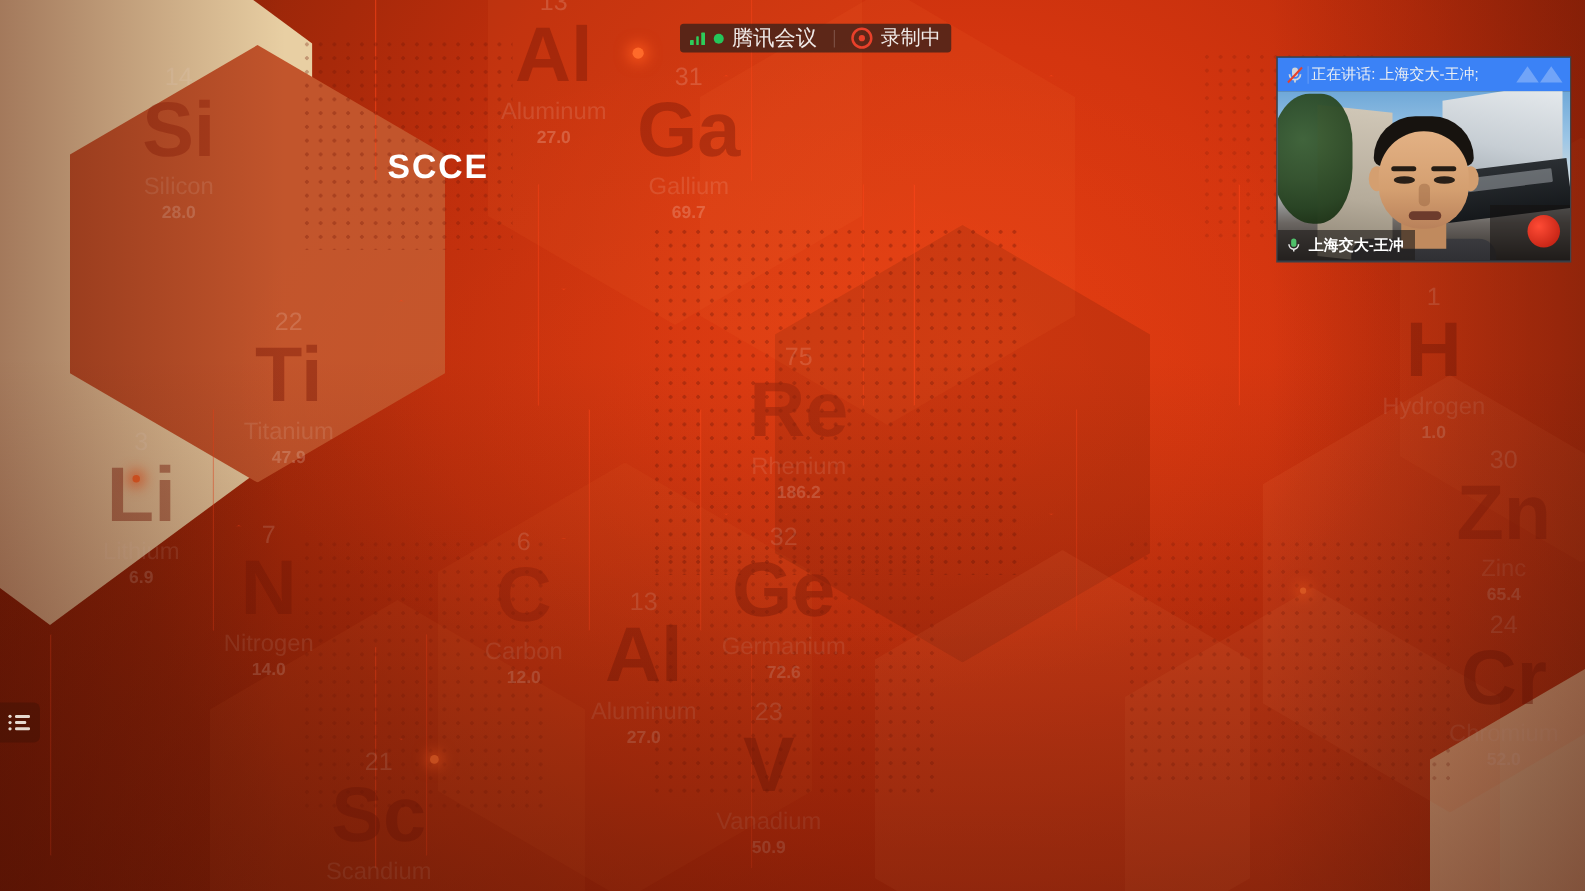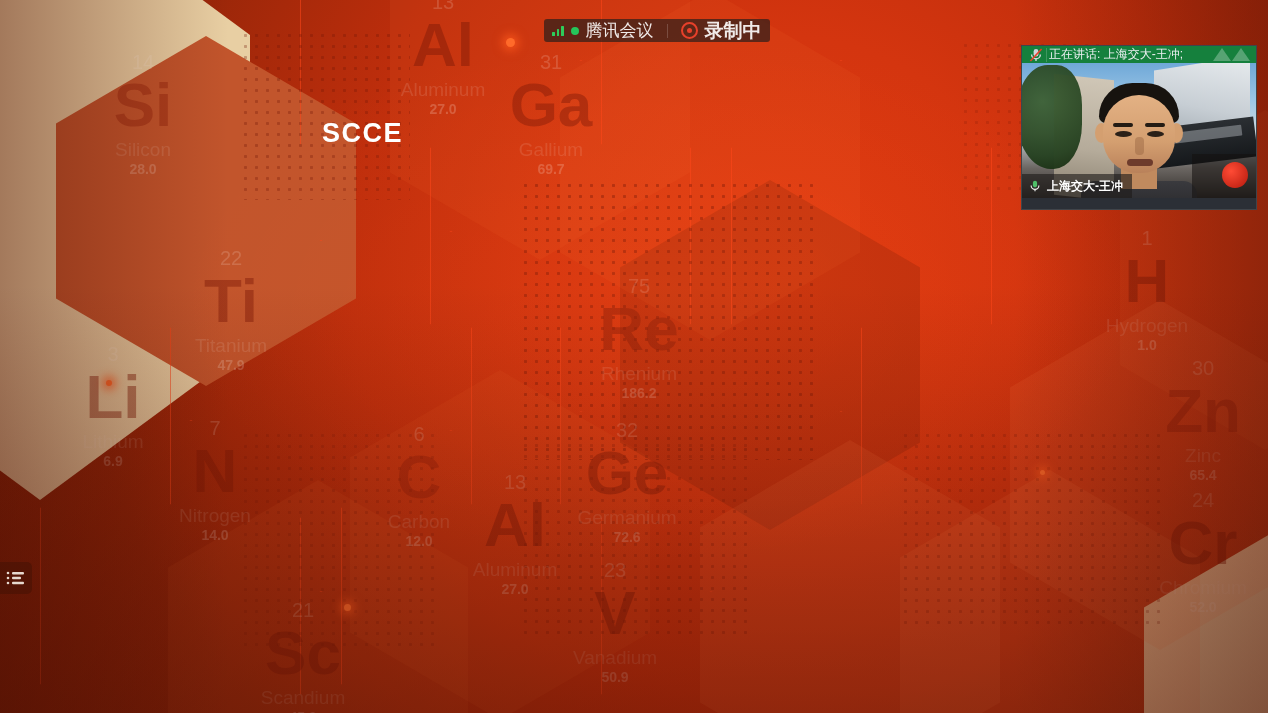--- a/index.html
+++ b/index.html
@@ -55,47 +55,47 @@
   .logo-wrap{position:absolute;left:308px;top:112px;display:flex;flex-direction:column;
              align-items:flex-start;}
   .logo-row{display:flex;align-items:center;gap:14px;}
   .logo-mark{width:84px;height:84px;flex:0 0 auto;}
   .cn-title{font-size:46px;color:#fff;font-weight:700;letter-spacing:1px;
             font-family:"Liberation Serif","DejaVu Serif",serif;white-space:nowrap;
             text-shadow:0 1px 3px rgba(90,18,4,.5);}
   .cn-sub{font-size:44px;color:#fff;font-weight:700;letter-spacing:1px;white-space:nowrap;
           font-family:"Liberation Sans",sans-serif;text-shadow:0 1px 3px rgba(90,18,4,.5);}
   .logo-row2{display:flex;align-items:baseline;gap:16px;margin-top:6px;margin-left:2px;}
-  .scce{font-size:27px;font-weight:700;color:#fff;letter-spacing:1.5px;margin-left:12px;}
+  .scce{font-size:27px;font-weight:700;color:#fff;letter-spacing:1.5px;}
   .eng{font-size:25px;font-weight:700;color:#fff;letter-spacing:.2px;white-space:nowrap;}
 
   
   .main-title{position:absolute;left:196px;top:324px;width:920px;
      font-size:104px;font-weight:700;color:#f2dcb4;letter-spacing:4px;
      font-family:"Liberation Sans","DejaVu Sans",sans-serif;white-space:nowrap;
      text-shadow:0 4px 10px rgba(90,16,3,.45);}
 
   
   .top-pill{position:absolute;left:544px;top:19px;height:23px;display:flex;align-items:center;
      background:rgba(46,30,26,.72);border-radius:3px;padding:0 8px;gap:7px;}
   .bars{display:flex;align-items:flex-end;gap:2px;height:11px;}
   .bars i{display:block;width:2.5px;background:#2ecc5a;border-radius:.5px;}
   .bars i:nth-child(1){height:4px;} .bars i:nth-child(2){height:7px;} .bars i:nth-child(3){height:10px;}
   .gdot{width:8px;height:8px;border-radius:50%;background:#25c55a;}
   .pill-txt{font-size:17px;color:#f0eae8;white-space:nowrap;}
   .pill-sep{width:1px;height:14px;background:rgba(255,255,255,.18);margin:0 6px;}
   .rec-ring{width:13px;height:13px;border-radius:50%;border:2px solid #e8402a;
             display:flex;align-items:center;justify-content:center;}
   .rec-dot{width:5px;height:5px;border-radius:50%;background:#e8402a;}
-  .rec-txt{font-size:19px;color:#f0eae8;font-weight:700;white-space:nowrap;}
+  .rec-txt{font-size:16px;color:#f0eae8;font-weight:400;white-space:nowrap;}
 
   
   .vid{position:absolute;left:1021px;top:45px;width:234px;height:163px;
        background:#2b2f36;border:1px solid rgba(255,255,255,.10);overflow:hidden;}
-  .vid-head{height:17px;display:flex;align-items:center;background:#15803d;padding:0 6px;gap:0;}
+  .vid-head{height:27px;display:flex;align-items:center;background:#3b82f6;padding:0 6px;gap:0;}
   .mic-off{width:16px;height:16px;position:relative;flex:0 0 auto;}
   .vid-head-txt{font-size:12px;color:#eef0f3;white-space:nowrap;overflow:hidden;}
   .chev{margin-left:auto;display:flex;gap:1px;}
   .chev span{display:block;width:0;height:0;border-left:9px solid transparent;
      border-right:9px solid transparent;border-bottom:13px solid rgba(255,255,255,.28);}
   .vid-body{position:relative;height:135px;overflow:hidden;
      background:linear-gradient(180deg,#6fa8d8 0%,#9cc6e6 28%,#cfd9dd 52%,#6b6662 78%,#2f2b28 100%);}
   .vb-tree{position:absolute;left:-6px;top:2px;width:66px;height:104px;border-radius:50% 40% 45% 55%;
      background:radial-gradient(circle at 40% 35%, #3c5f33 0%, #24401f 70%, #16290f 100%);opacity:.95;}
   .vb-bldgL{position:absolute;left:32px;top:14px;width:60px;height:121px;

